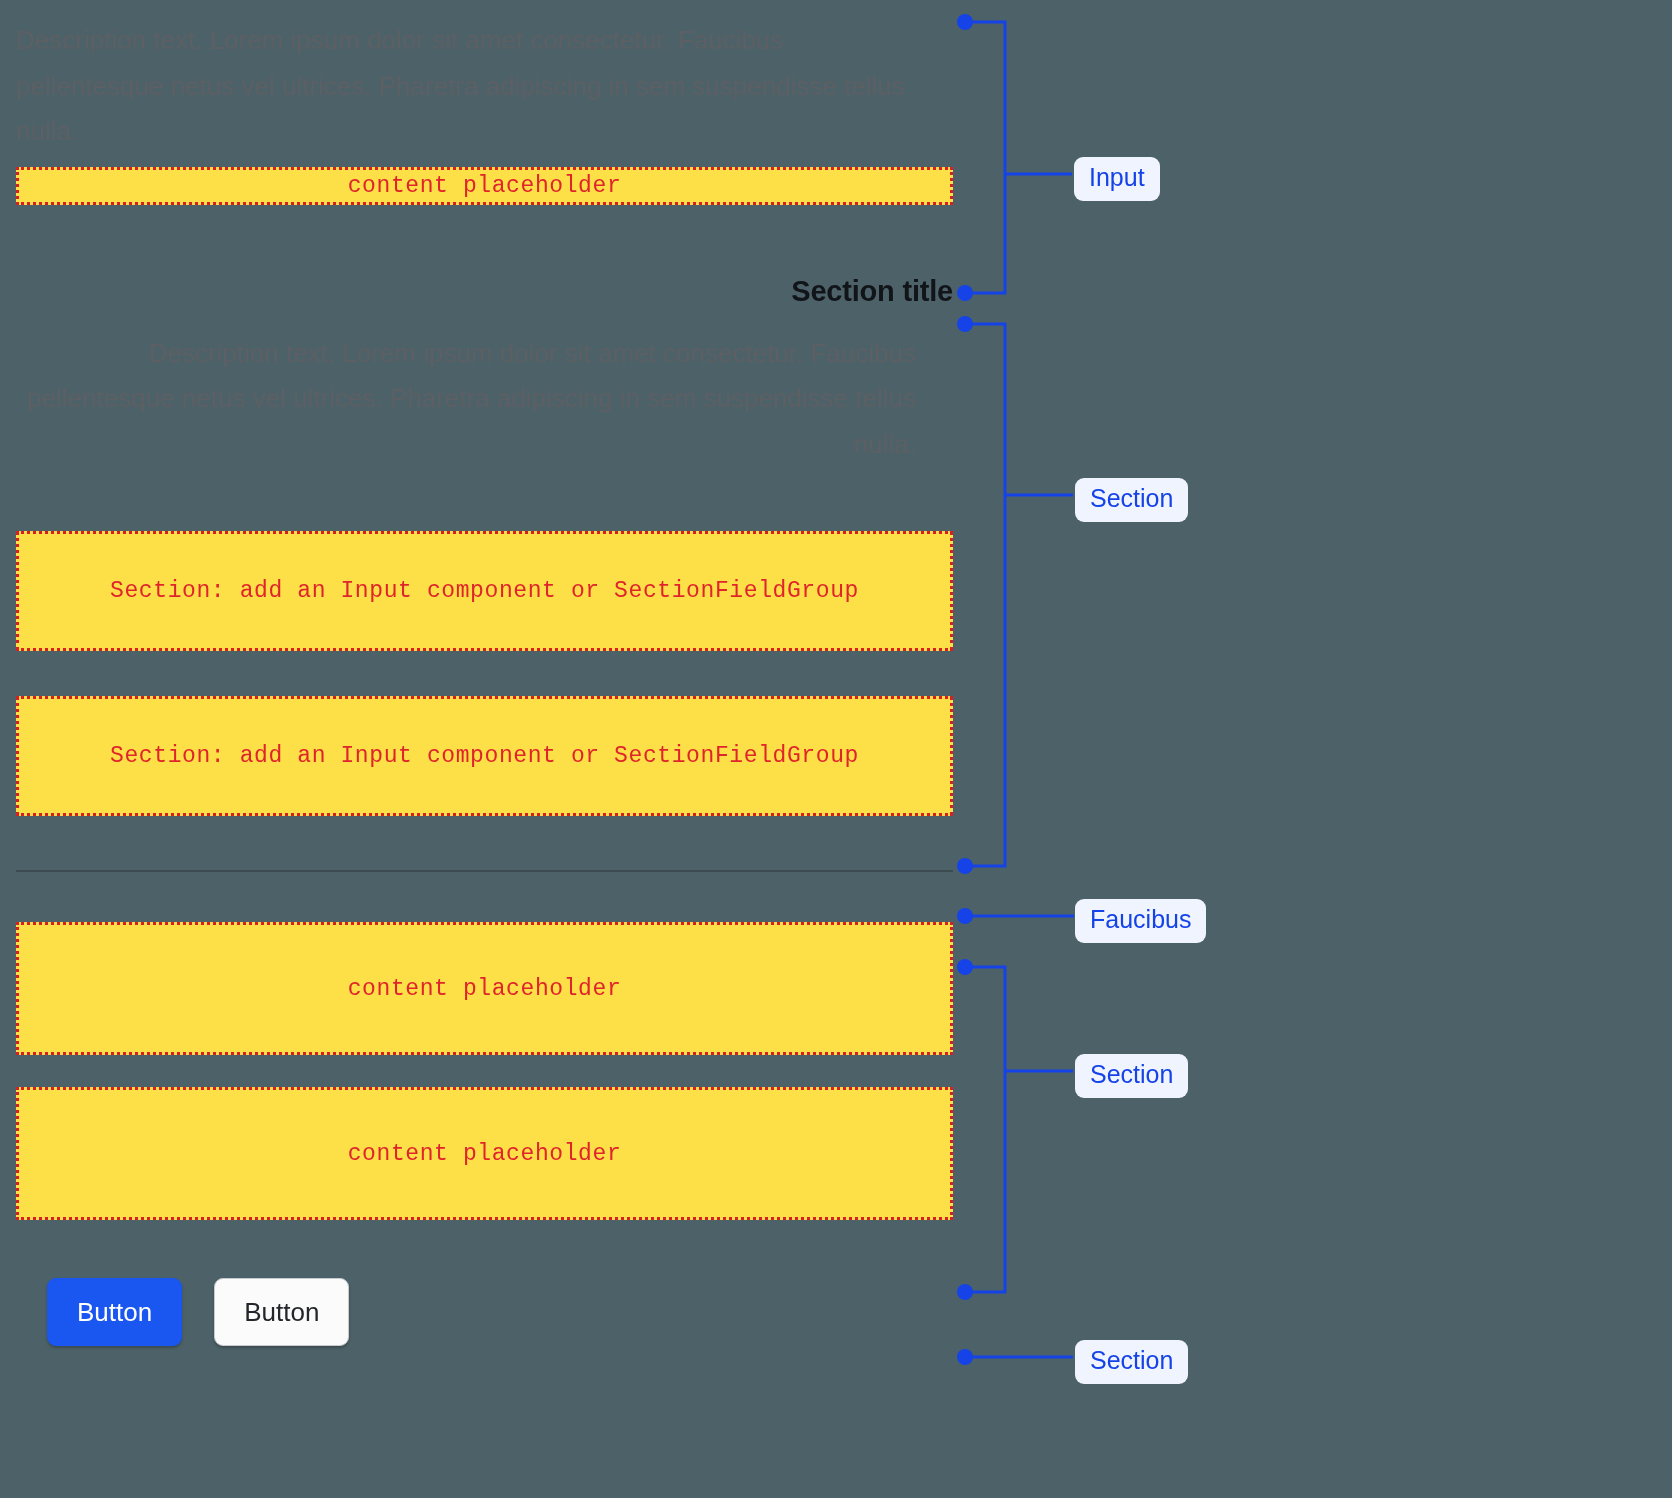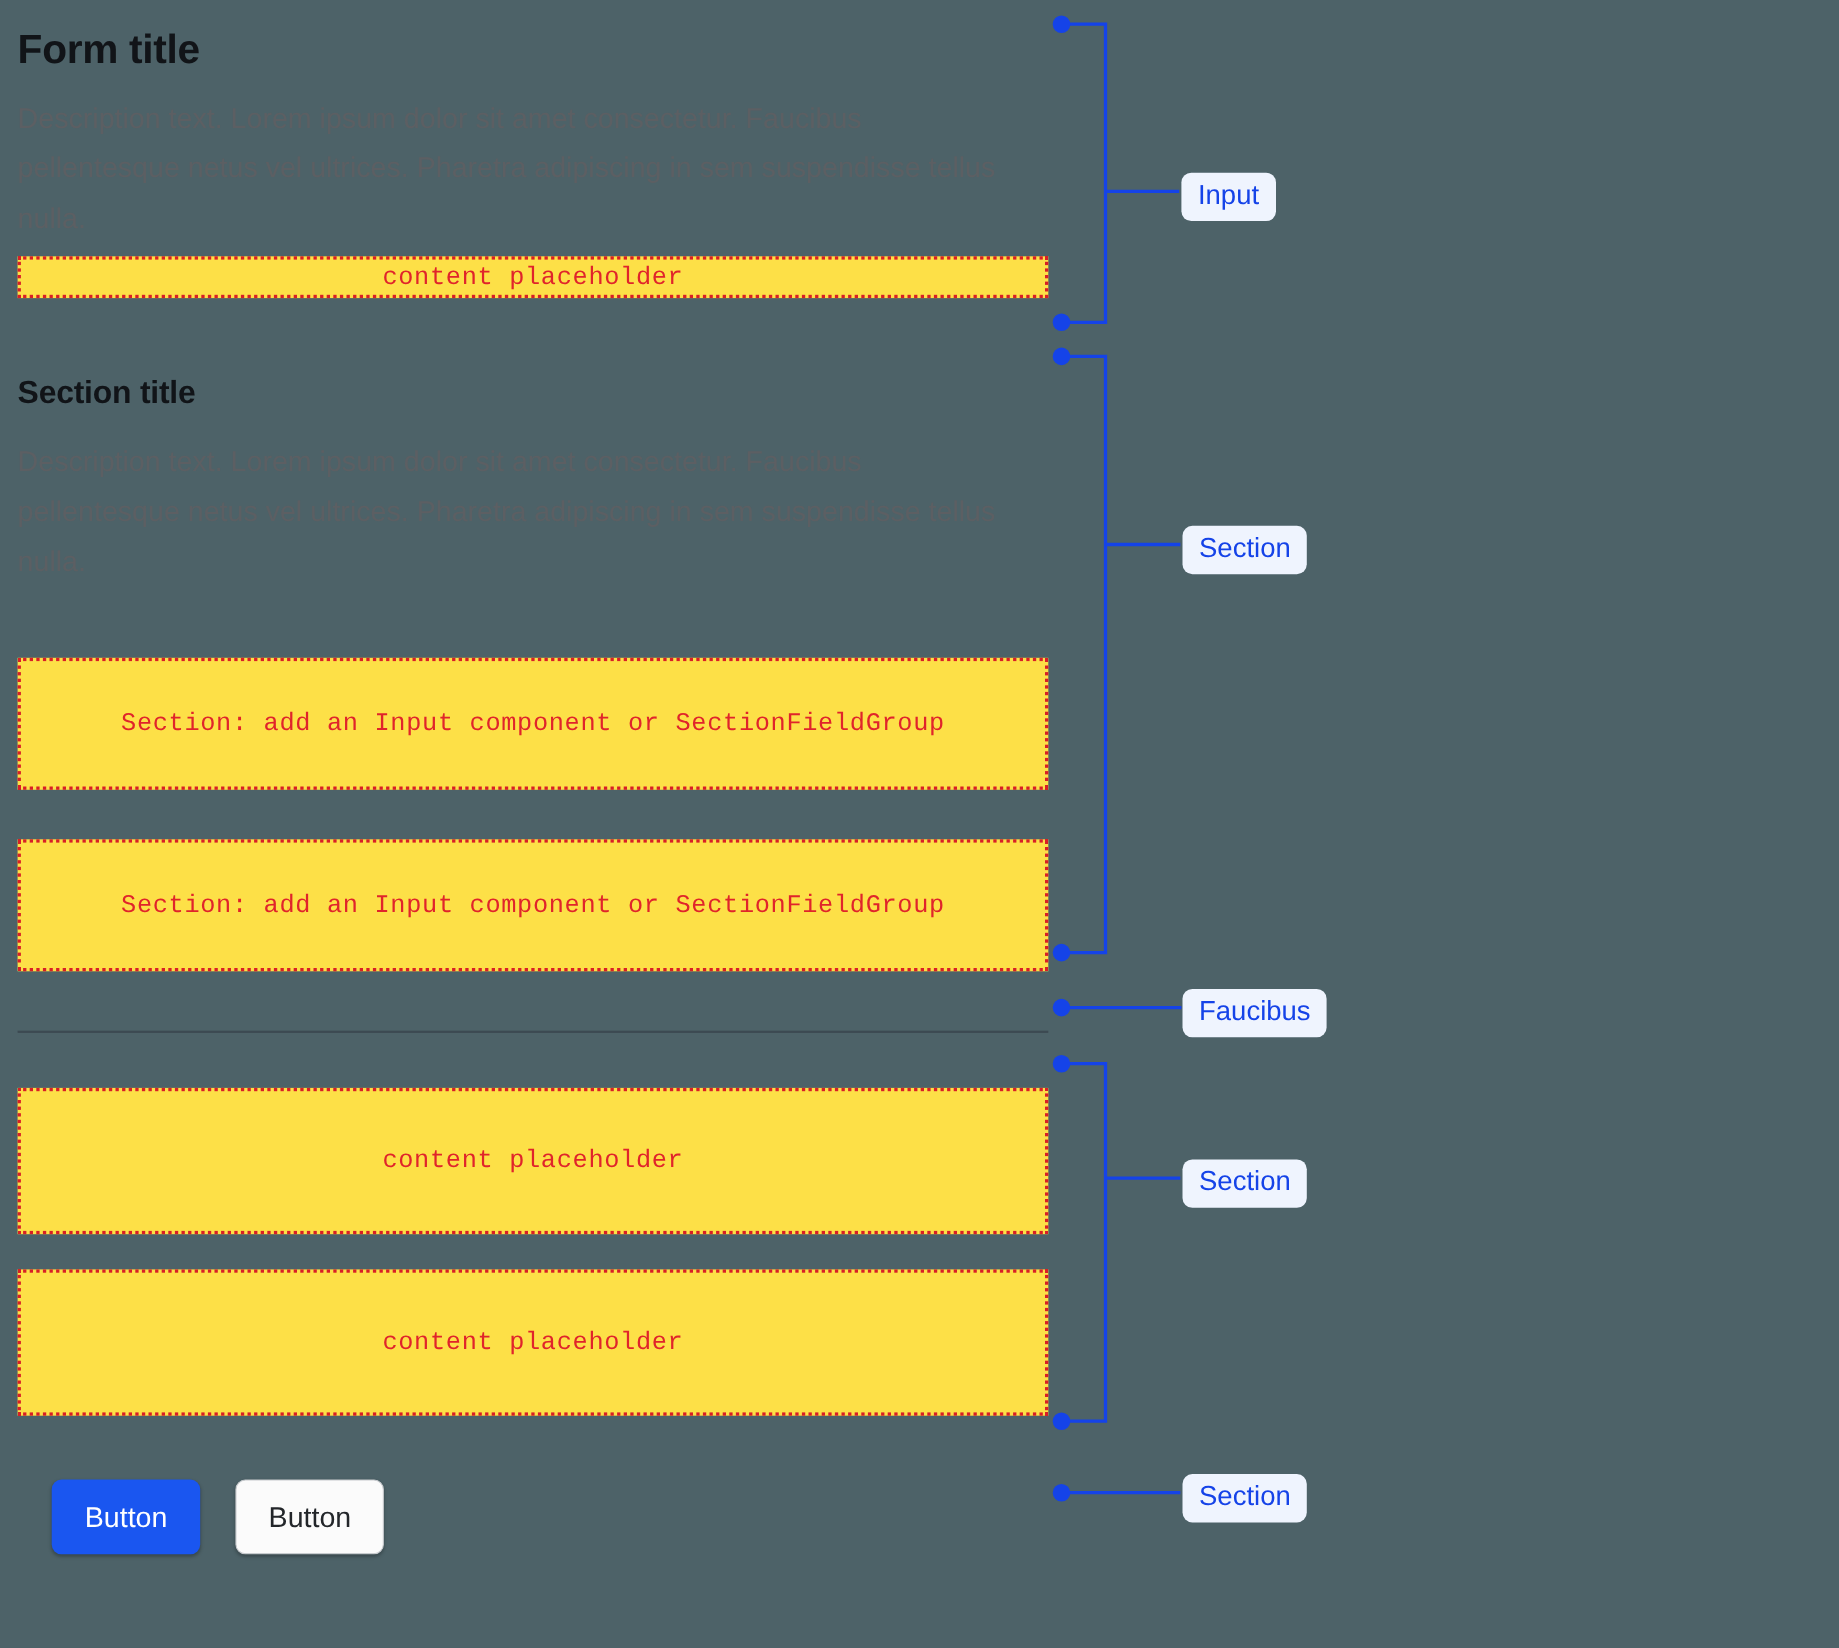--- a/index.html
+++ b/index.html
@@ -125,30 +125,29 @@
     white-space: nowrap;
     line-height: 1.1;
   }
 </style>
 </head>
 <body>
 
 <div class="form-col">
 
   <div>
-    <h1 class="form-title">Form title</h1>
 
     <p class="desc" style="margin-top:18px;">Description text. Lorem ipsum dolor sit amet consectetur. Faucibus pellentesque netus vel ultrices. Pharetra adipiscing in sem suspendisse tellus nulla.</p>
 
     <div class="ph ph-slim" style="margin-top:12px;">
       <span>content placeholder</span>
     </div>
   </div>
 
-  <div style="margin-top:70px;">
+  <div style="margin-top:70px;text-align:right;">
     <h2 class="section-title">Section title</h2>
 
     <p class="desc" style="margin-top:23px;">Description text. Lorem ipsum dolor sit amet consectetur. Faucibus pellentesque netus vel ultrices. Pharetra adipiscing in sem suspendisse tellus nulla.</p>
 
     <div class="ph ph-tall" style="margin-top:64px;">
       <span>Section: add an Input component or SectionFieldGroup</span>
     </div>
 
     <div class="ph ph-tall" style="margin-top:45px;">
       <span>Section: add an Input component or SectionFieldGroup</span>

